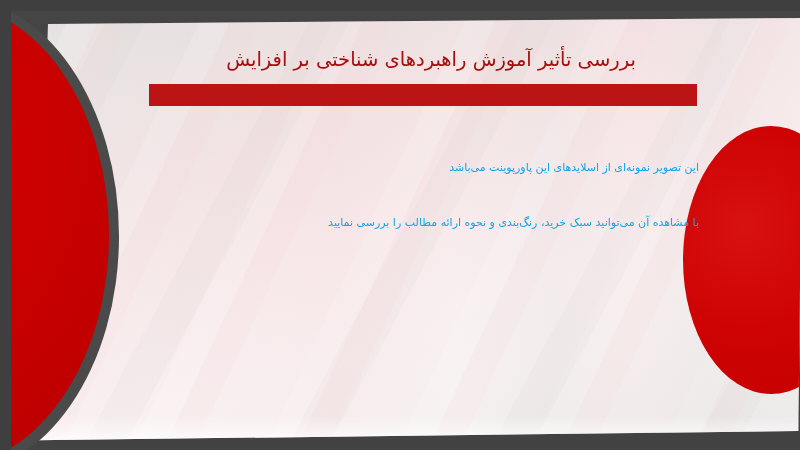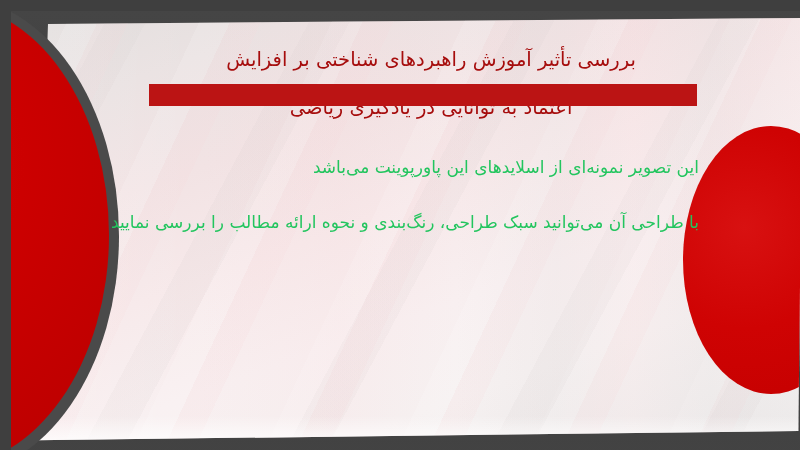--- a/index.html
+++ b/index.html
@@ -151,22 +151,22 @@
 
   
   .body-block {
     position:absolute;
     left:110px; top:118px;
     width:600px;
     direction:rtl;
     text-align:right;
   }
   .body-line {
-    color:#22c55e;
-    font-size:17px;
+    color:#0ea5e9;
+    font-size:11px;
     line-height:33px;
     white-space:nowrap;
     font-weight:400;
   }
 </style>
 </head>
 <body>
 
 <div id="slide">
 
@@ -181,22 +181,21 @@
 
     <div class="ellipse-right"></div>
   </div>
 
   <div class="ellipse-left-outline"></div>
   <div class="ellipse-left"></div>
   <div class="ellipse-left-sheen"></div>
 
   <div class="title-block">
     <div class="title-line">بررسی تأثیر آموزش راهبردهای شناختی بر افزایش</div>
-    <div class="title-line">اعتماد به توانایی در یادگیری ریاضی</div>
   </div>
   <div class="title-rule"></div>
 
   <div class="body-block">
     <div class="body-line">این تصویر نمونه‌ای از اسلایدهای این پاورپوینت می‌باشد</div>
-    <div class="body-line">با طراحی آن می‌توانید سبک طراحی، رنگ‌بندی و نحوه ارائه مطالب را بررسی نمایید</div>
+    <div class="body-line">با مشاهده آن می‌توانید سبک خرید، رنگ‌بندی و نحوه ارائه مطالب را بررسی نمایید</div>
   </div>
 
 </div>
 
 </body></html>

